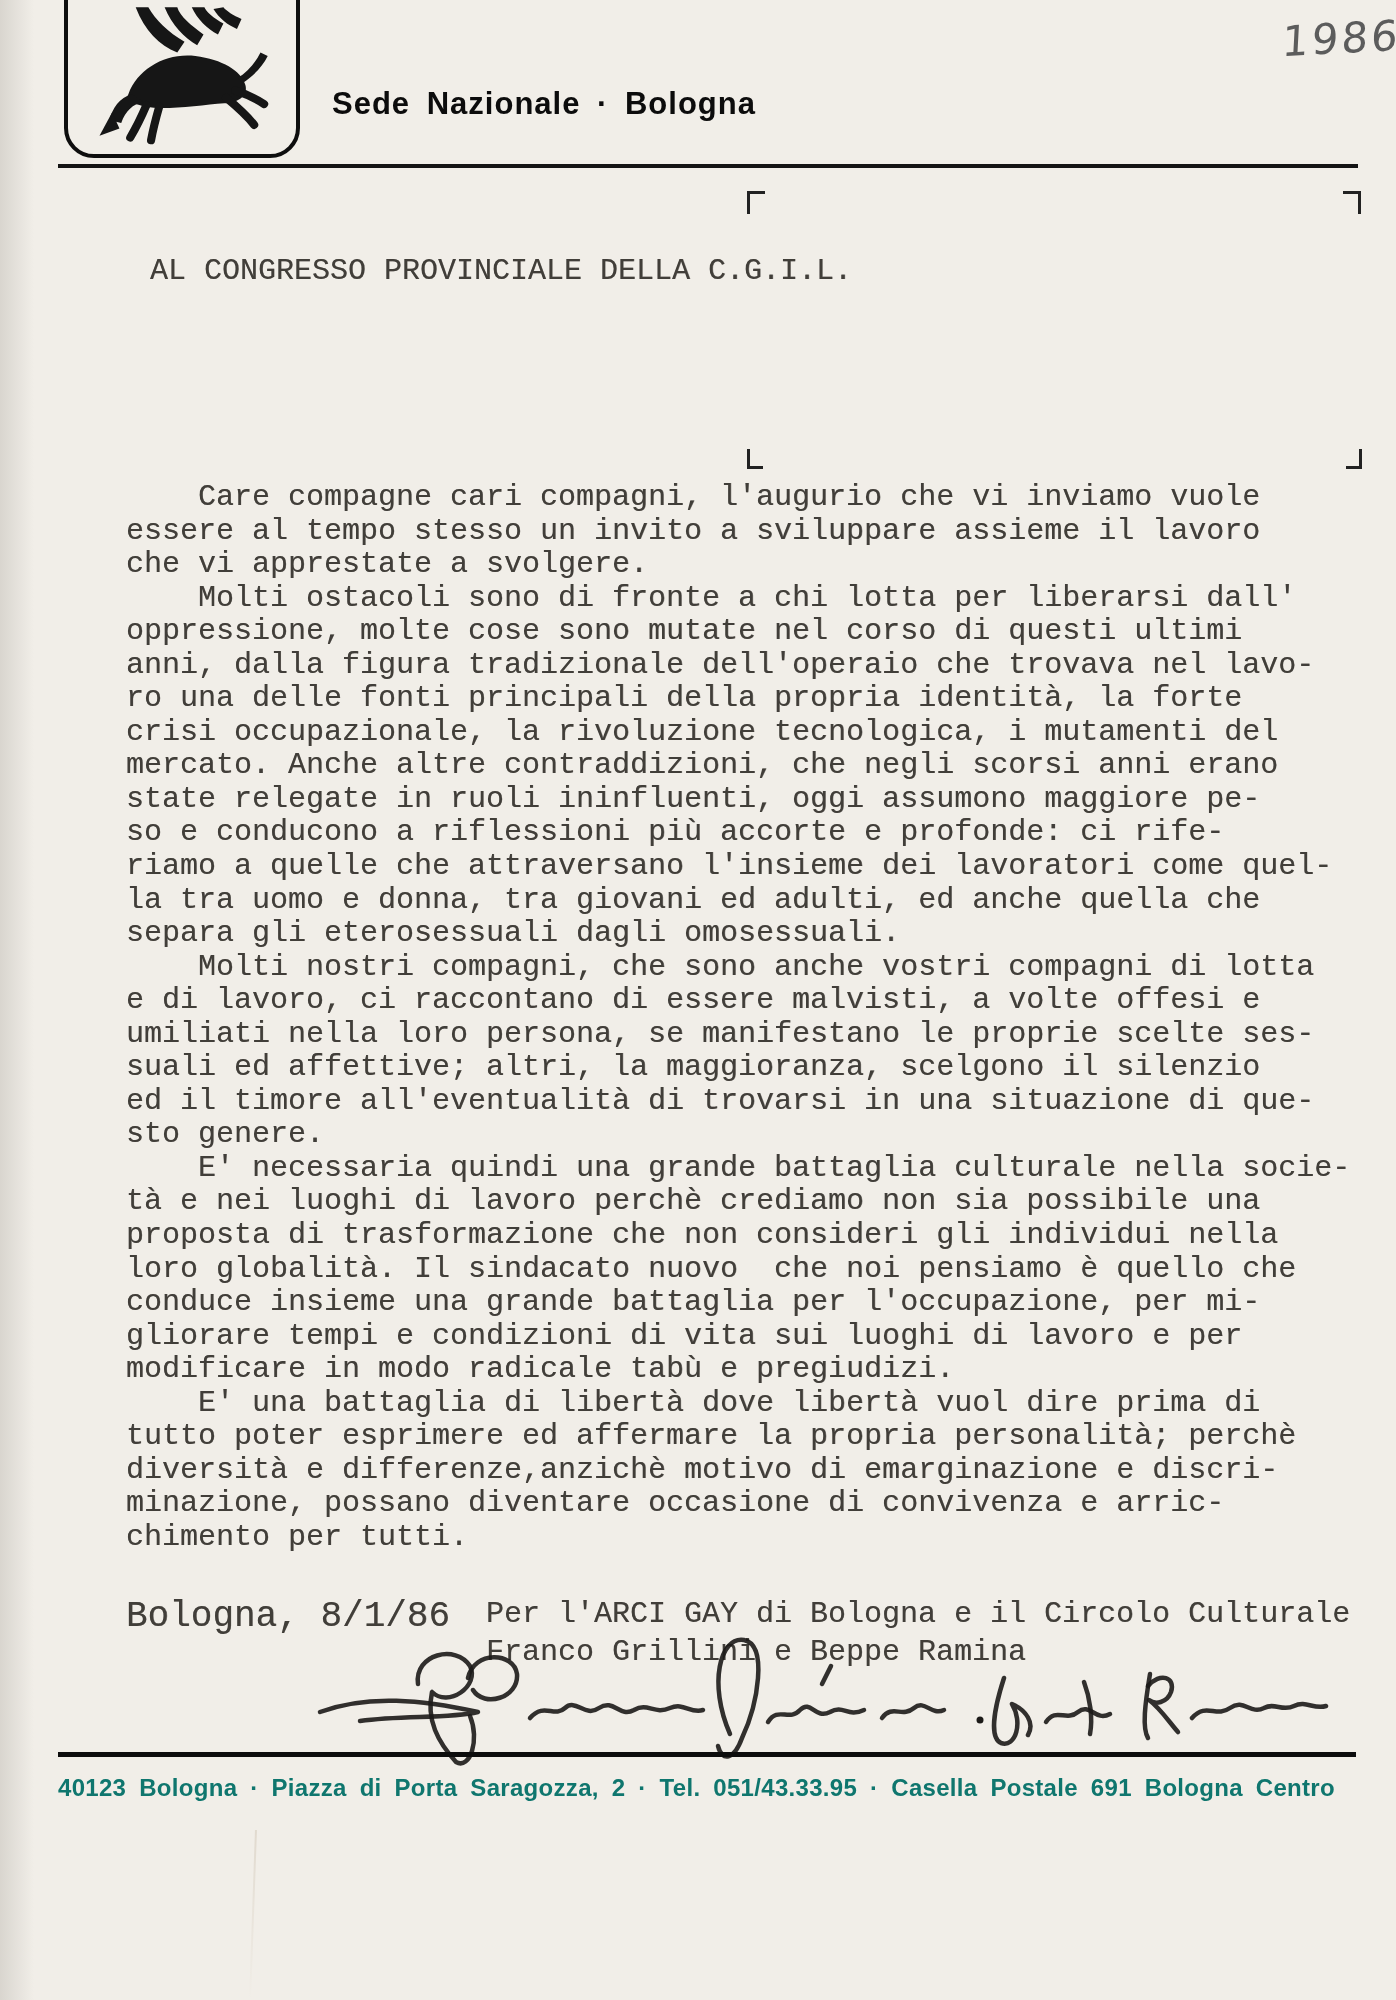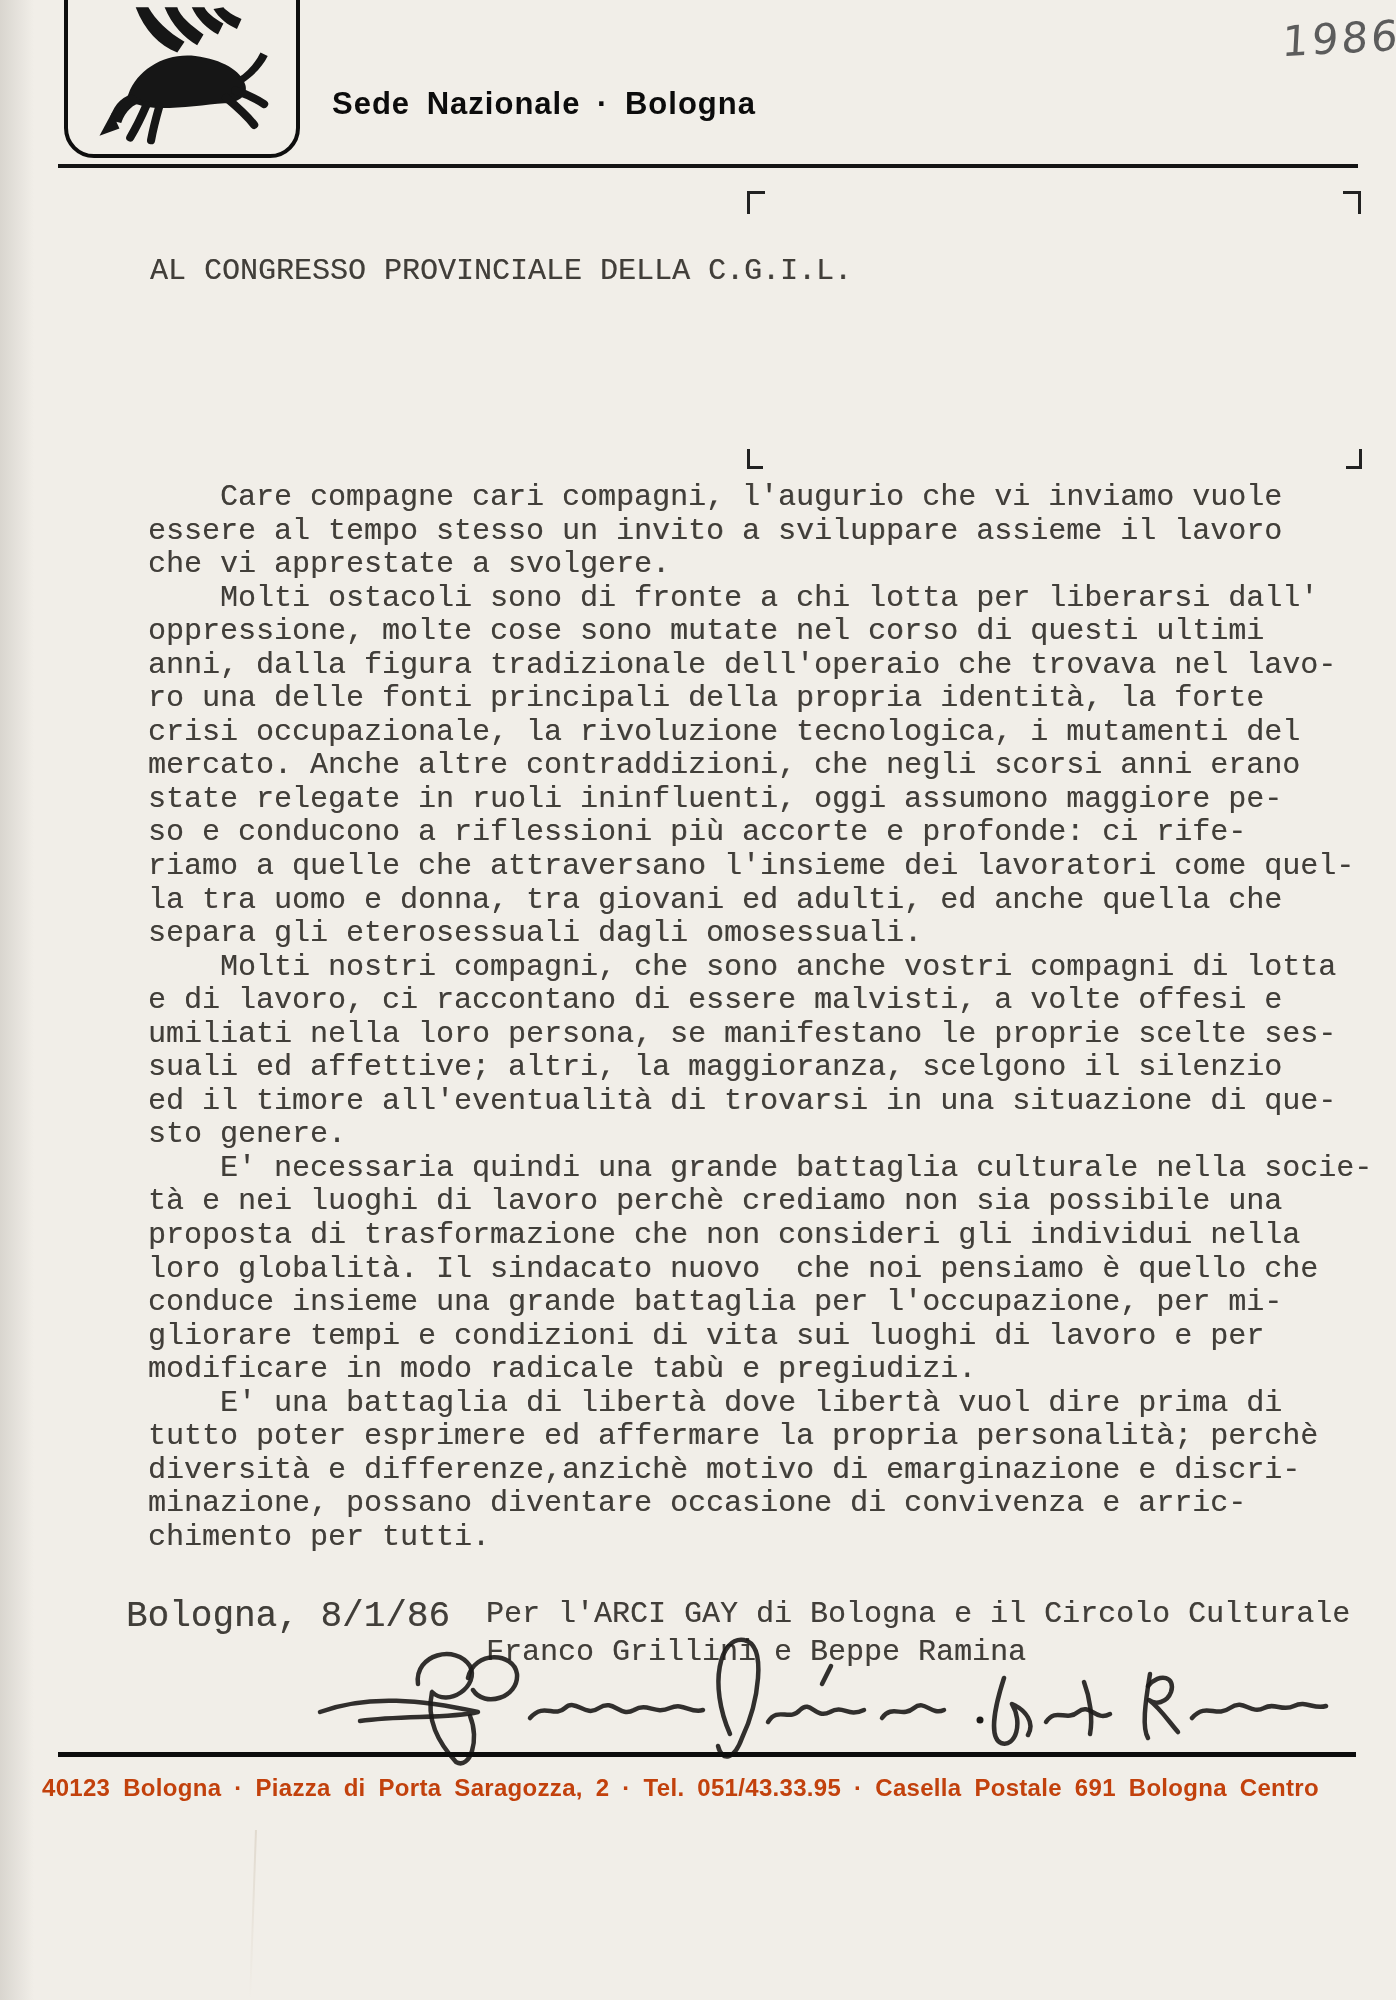--- a/index.html
+++ b/index.html
@@ -60,37 +60,37 @@
   
   .tw{
     font-family:"Liberation Mono","DejaVu Sans Mono",monospace;
     color:#33302b;
     text-shadow:0.3px 0.3px 0.5px rgba(51,48,43,.55);
     opacity:.92;
   }
   .recipient{position:absolute;left:150px;top:254px;font-size:30px;white-space:pre;}
   .body-text{
     position:absolute;left:126px;top:481px;
-    font-size:30px;line-height:33.55px;white-space:pre;margin-left:22px;
+    font-size:30px;line-height:33.55px;white-space:pre;
   }
   .sig-date{position:absolute;left:126px;top:1596px;font-size:36px;white-space:pre;}
   .signoff{
     position:absolute;left:486px;top:1596px;
     font-size:30px;line-height:37.5px;white-space:pre;
   }
 
   
   .signatures{position:absolute;left:298px;top:1622px;}
   .signatures path{fill:none;stroke:#1c1a18;stroke-width:4.5;stroke-linecap:round;stroke-linejoin:round;opacity:.9;}
 
   
   .footer-rule{position:absolute;left:58px;top:1752px;width:1298px;height:5px;background:#0d0d0d;}
   .footer-text{
-    position:absolute;left:42px;top:1774px;width:1310px;
-    font-size:24px;font-weight:700;color:#c2410c;
+    position:absolute;left:58px;top:1774px;width:1310px;
+    font-size:24px;font-weight:700;color:#0f766e;
     word-spacing:6px;letter-spacing:.3px;white-space:nowrap;
   }
 </style>
 </head>
 <body>
 
 <div class="page">
 
   <div class="logo-box">
     <svg width="208" height="140" viewBox="0 0 230 152">

